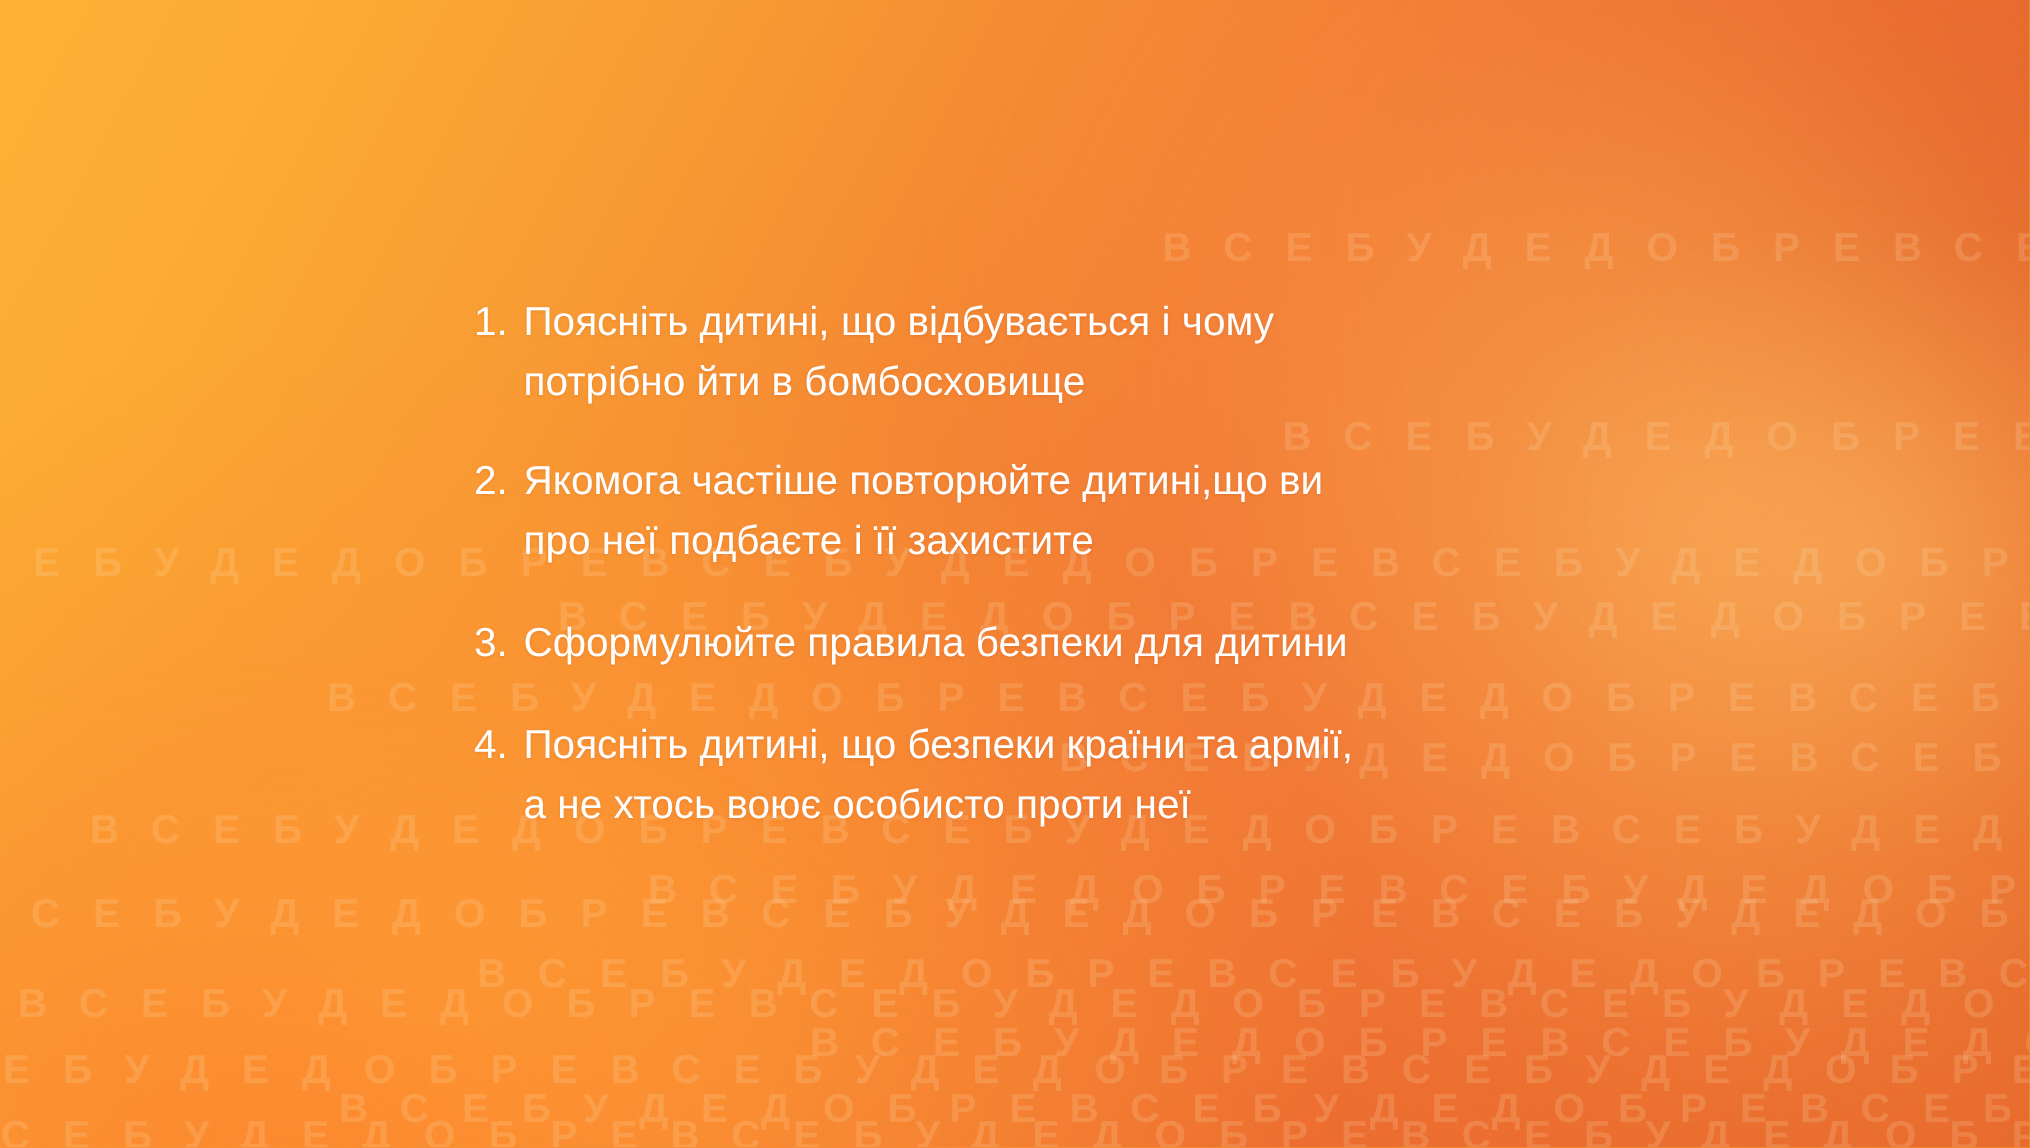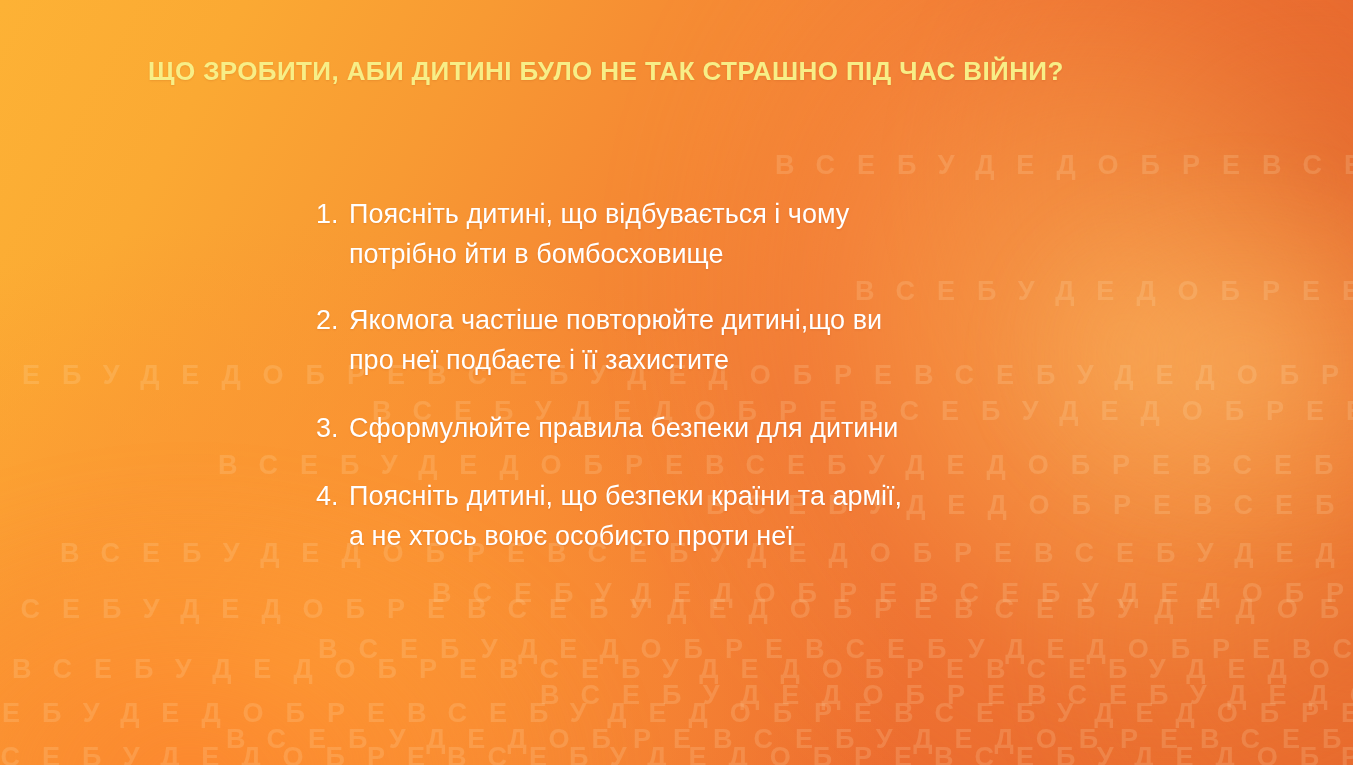--- a/index.html
+++ b/index.html
@@ -186,21 +186,20 @@
       <div class="wm-row" style="top: 580px; left: 432px; color: rgba(255, 232, 190, 0.176);">ВСЕБУДЕДОБРЕВСЕБУДЕДОБРЕВСЕБУДЕДОБРЕ</div>
       <div class="wm-row" style="top: 596px; left: -20px; color: rgba(255, 232, 190, 0.176);">ВСЕБУДЕДОБРЕВСЕБУДЕДОБРЕВСЕБУДЕДОБРЕВСЕБУДЕДОБРЕ</div>
       <div class="wm-row" style="top: 636px; left: 318px; color: rgba(255, 232, 190, 0.176);">ВСЕБУДЕДОБРЕВСЕБУДЕДОБРЕВСЕБУДЕДОБРЕВСЕБУДЕДОБРЕ</div>
       <div class="wm-row" style="top: 656px; left: 12px; color: rgba(255, 232, 190, 0.176);">ВСЕБУДЕДОБРЕВСЕБУДЕДОБРЕВСЕБУДЕДОБРЕВСЕБУДЕДОБРЕ</div>
       <div class="wm-row" style="top: 682px; left: 540px; color: rgba(255, 232, 190, 0.176);">ВСЕБУДЕДОБРЕВСЕБУДЕДОБРЕВСЕБУДЕДОБРЕ</div>
       <div class="wm-row" style="top: 700px; left: -80px; color: rgba(255, 232, 190, 0.176);">ВСЕБУДЕДОБРЕВСЕБУДЕДОБРЕВСЕБУДЕДОБРЕВСЕБУДЕДОБРЕ</div>
       <div class="wm-row" style="top: 726px; left: 226px; color: rgba(255, 232, 190, 0.176);">ВСЕБУДЕДОБРЕВСЕБУДЕДОБРЕВСЕБУДЕДОБРЕВСЕБУДЕДОБРЕ</div>
       <div class="wm-row" style="top: 744px; left: -40px; color: rgba(255, 232, 190, 0.176);">ВСЕБУДЕДОБРЕВСЕБУДЕДОБРЕВСЕБУДЕДОБРЕВСЕБУДЕДОБРЕ</div>
     </div>
 
-  <div id="title">ЩО ЗРОБИТИ, АБИ ДИТИНІ БУЛО НЕ ТАК СТРАШНО ПІД ЧАС ВІЙНИ?</div>
 
   <div id="list">
 
     <div class="item item-1">
       <span class="item-num">1.</span>
       <span class="item-text">Поясніть дитині, що відбувається і чому
 потрібно йти в бомбосховище</span>
     </div>
 
     <div class="item item-2">

